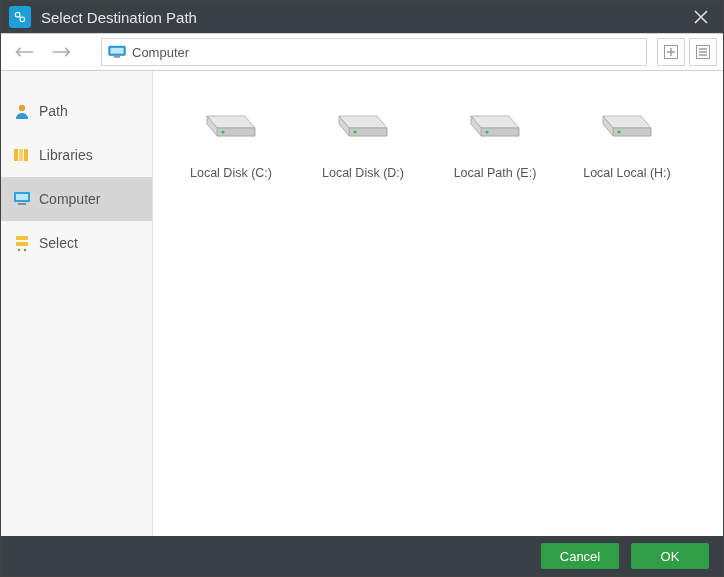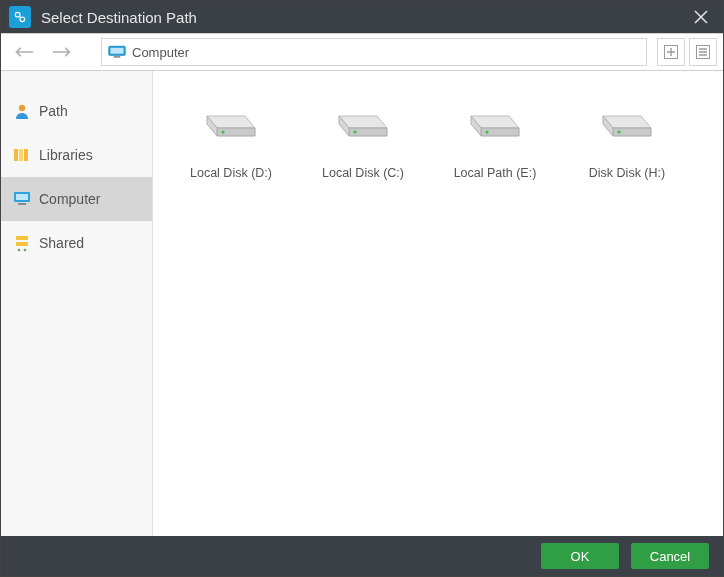--- a/index.html
+++ b/index.html
@@ -272,26 +272,38 @@
 
       <div class="side-item">
         <span class="sic">
           <svg viewBox="0 0 18 18">
               <rect x="3" y="2" width="12" height="4" fill="#f6c23e"></rect>
               <rect x="3" y="8" width="12" height="4" fill="#f6c23e"></rect>
               <circle cx="6" cy="16" r="1.3" fill="#6aa84f"></circle>
               <circle cx="12" cy="16" r="1.3" fill="#6aa84f"></circle>
             </svg>
         </span>
-        <span>Shared</span>
+        <span>Select</span>
       </div>
     </div>
 
     <div class="main">
       <div class="drive-grid">
+
+        <div class="drive-item">
+          <span class="drive-icon">
+            <svg viewBox="0 0 60 48">
+                <polygon points="6,20 44,20 54,32 16,32" fill="#e7e7e7" stroke="#bcbcbc"></polygon>
+                <polygon points="16,32 54,32 54,40 16,40" fill="#c9c9c9" stroke="#a7a7a7"></polygon>
+                <polygon points="6,20 16,32 16,40 6,28" fill="#d6d6d6" stroke="#b0b0b0"></polygon>
+                <circle cx="22" cy="36" r="1.6" fill="#39c049"></circle>
+              </svg>
+          </span>
+          <span class="drive-label">Local Disk (C:)</span>
+        </div>
 
         <div class="drive-item">
           <span class="drive-icon">
             <svg viewBox="0 0 60 48">
                 <polygon points="6,20 44,20 54,32 16,32" fill="#e7e7e7" stroke="#bcbcbc"></polygon>
                 <polygon points="16,32 54,32 54,40 16,40" fill="#c9c9c9" stroke="#a7a7a7"></polygon>
                 <polygon points="6,20 16,32 16,40 6,28" fill="#d6d6d6" stroke="#b0b0b0"></polygon>
                 <circle cx="22" cy="36" r="1.6" fill="#39c049"></circle>
               </svg>
           </span>
@@ -300,50 +312,38 @@
 
         <div class="drive-item">
           <span class="drive-icon">
             <svg viewBox="0 0 60 48">
                 <polygon points="6,20 44,20 54,32 16,32" fill="#e7e7e7" stroke="#bcbcbc"></polygon>
                 <polygon points="16,32 54,32 54,40 16,40" fill="#c9c9c9" stroke="#a7a7a7"></polygon>
                 <polygon points="6,20 16,32 16,40 6,28" fill="#d6d6d6" stroke="#b0b0b0"></polygon>
                 <circle cx="22" cy="36" r="1.6" fill="#39c049"></circle>
               </svg>
           </span>
-          <span class="drive-label">Local Disk (C:)</span>
+          <span class="drive-label">Local Path (E:)</span>
         </div>
+
 
         <div class="drive-item">
           <span class="drive-icon">
             <svg viewBox="0 0 60 48">
                 <polygon points="6,20 44,20 54,32 16,32" fill="#e7e7e7" stroke="#bcbcbc"></polygon>
                 <polygon points="16,32 54,32 54,40 16,40" fill="#c9c9c9" stroke="#a7a7a7"></polygon>
                 <polygon points="6,20 16,32 16,40 6,28" fill="#d6d6d6" stroke="#b0b0b0"></polygon>
                 <circle cx="22" cy="36" r="1.6" fill="#39c049"></circle>
               </svg>
           </span>
-          <span class="drive-label">Local Path (E:)</span>
+          <span class="drive-label">Local Local (H:)</span>
         </div>
 
-
-        <div class="drive-item">
-          <span class="drive-icon">
-            <svg viewBox="0 0 60 48">
-                <polygon points="6,20 44,20 54,32 16,32" fill="#e7e7e7" stroke="#bcbcbc"></polygon>
-                <polygon points="16,32 54,32 54,40 16,40" fill="#c9c9c9" stroke="#a7a7a7"></polygon>
-                <polygon points="6,20 16,32 16,40 6,28" fill="#d6d6d6" stroke="#b0b0b0"></polygon>
-                <circle cx="22" cy="36" r="1.6" fill="#39c049"></circle>
-              </svg>
-          </span>
-          <span class="drive-label">Disk Disk (H:)</span>
-        </div>
-
       </div>
     </div>
   </div>
 
   <div class="footer">
+    <button class="btn">Cancel</button>
     <button class="btn">OK</button>
-    <button class="btn">Cancel</button>
   </div>
 
 </div>
 
 </body></html>

